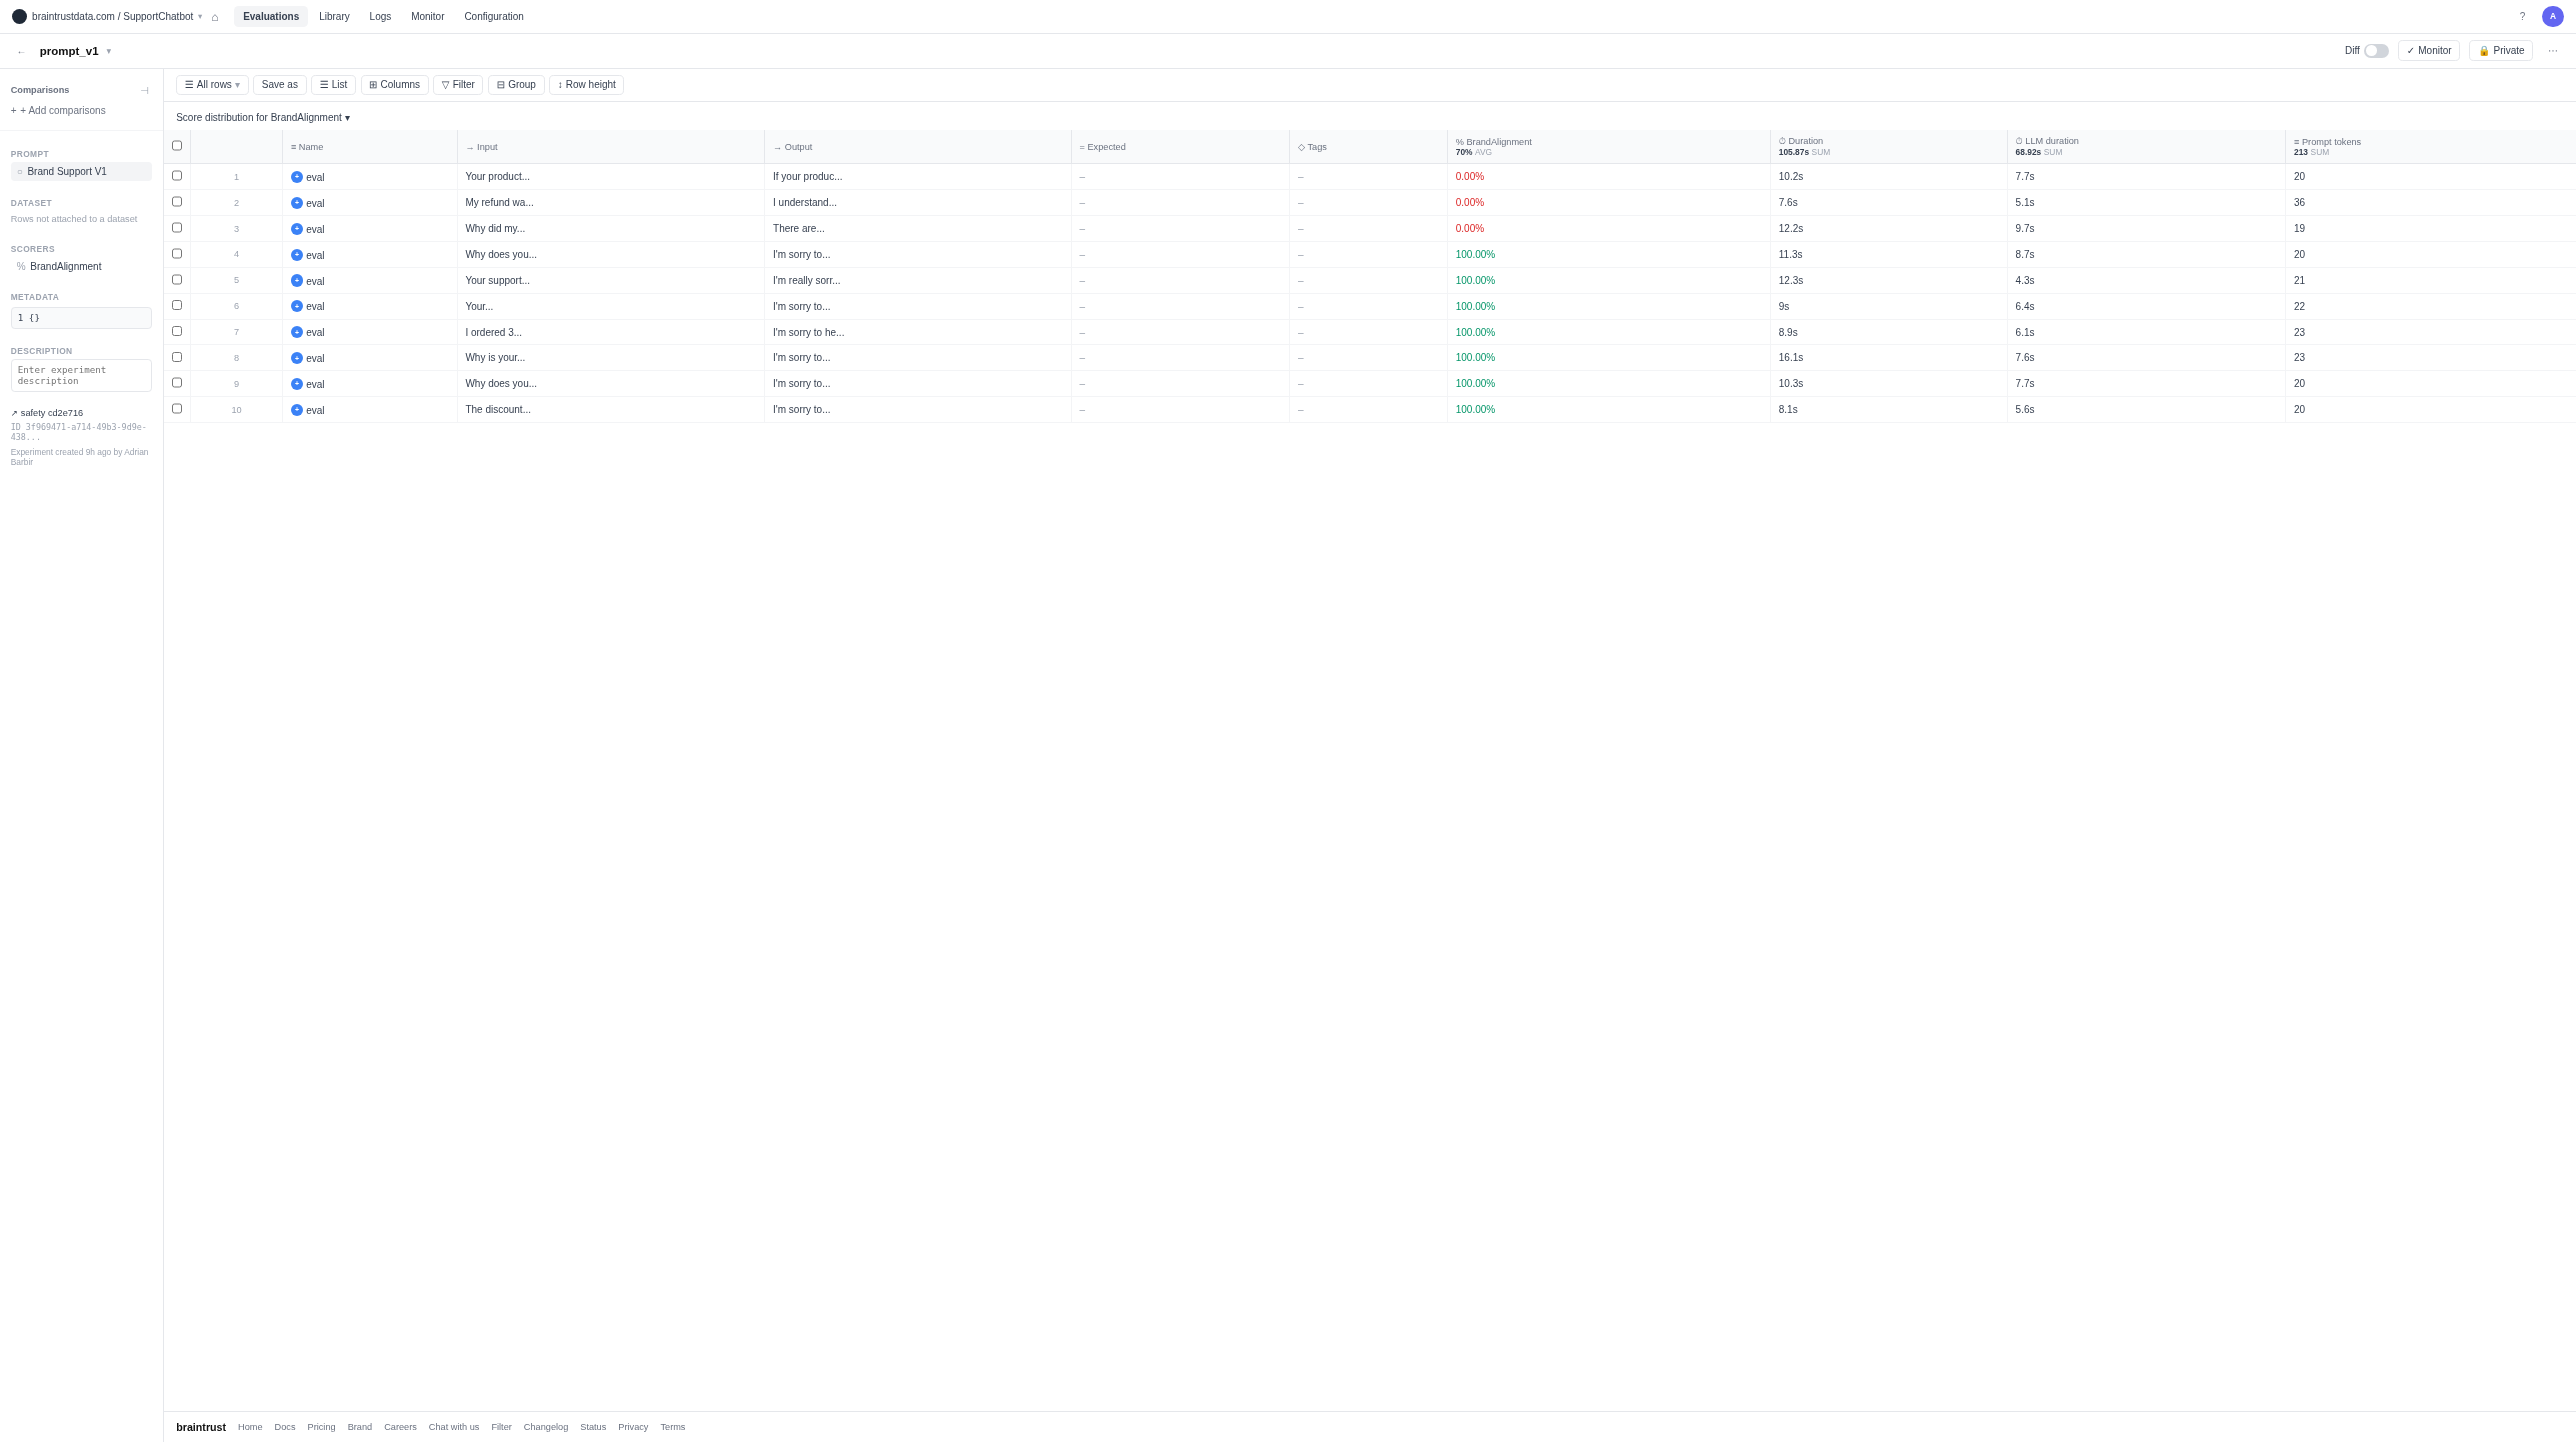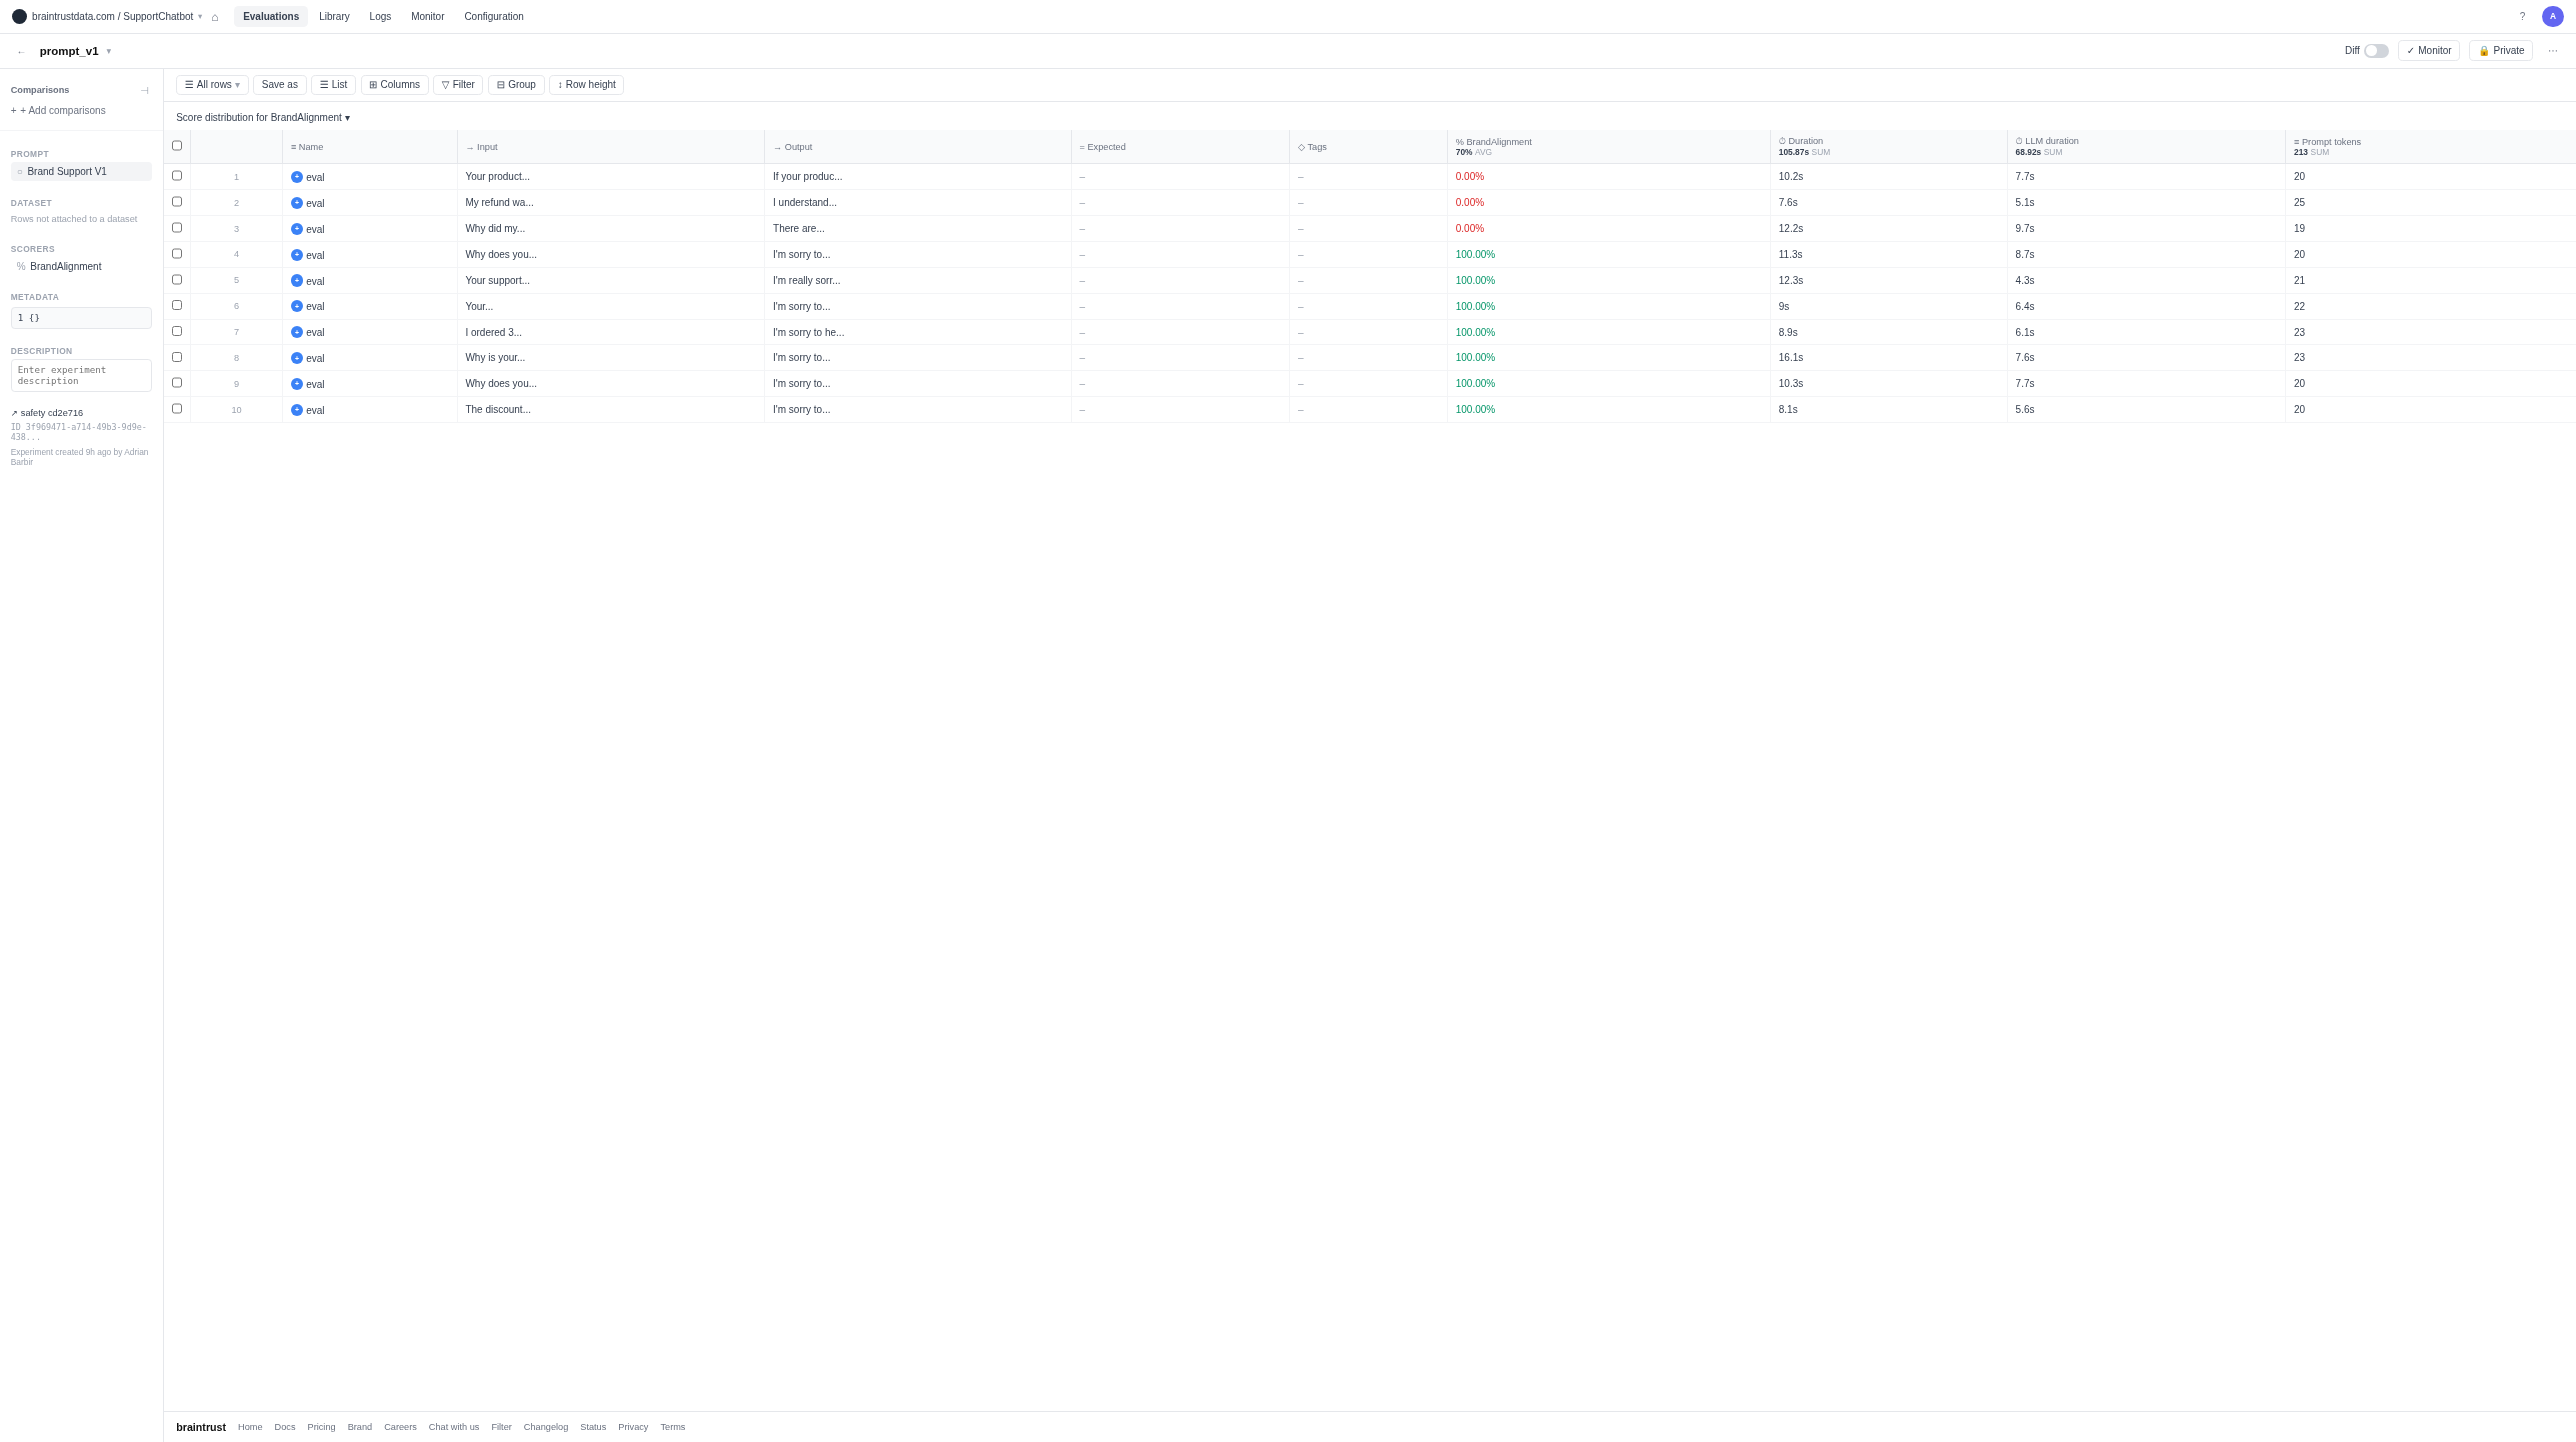--- a/index.html
+++ b/index.html
@@ -301,21 +301,21 @@
           <span>eval</span>
         </span>
       </td>
       <td>My refund wa...</td>
       <td>I understand...</td>
       <td class="dash">–</td>
       <td class="dash">–</td>
       <td class="pct-red">0.00%</td>
       <td>7.6s</td>
       <td>5.1s</td>
-      <td>25</td>
+      <td>36</td>
     </tr>
             <tr>
       <td class="checkbox-cell">
         <input type="checkbox" class="checkbox" style="">
       </td>
       <td class="row-num">3</td>
       <td>
         <span class="eval-badge">
           <span class="eval-icon">+</span>
           <span>eval</span>

